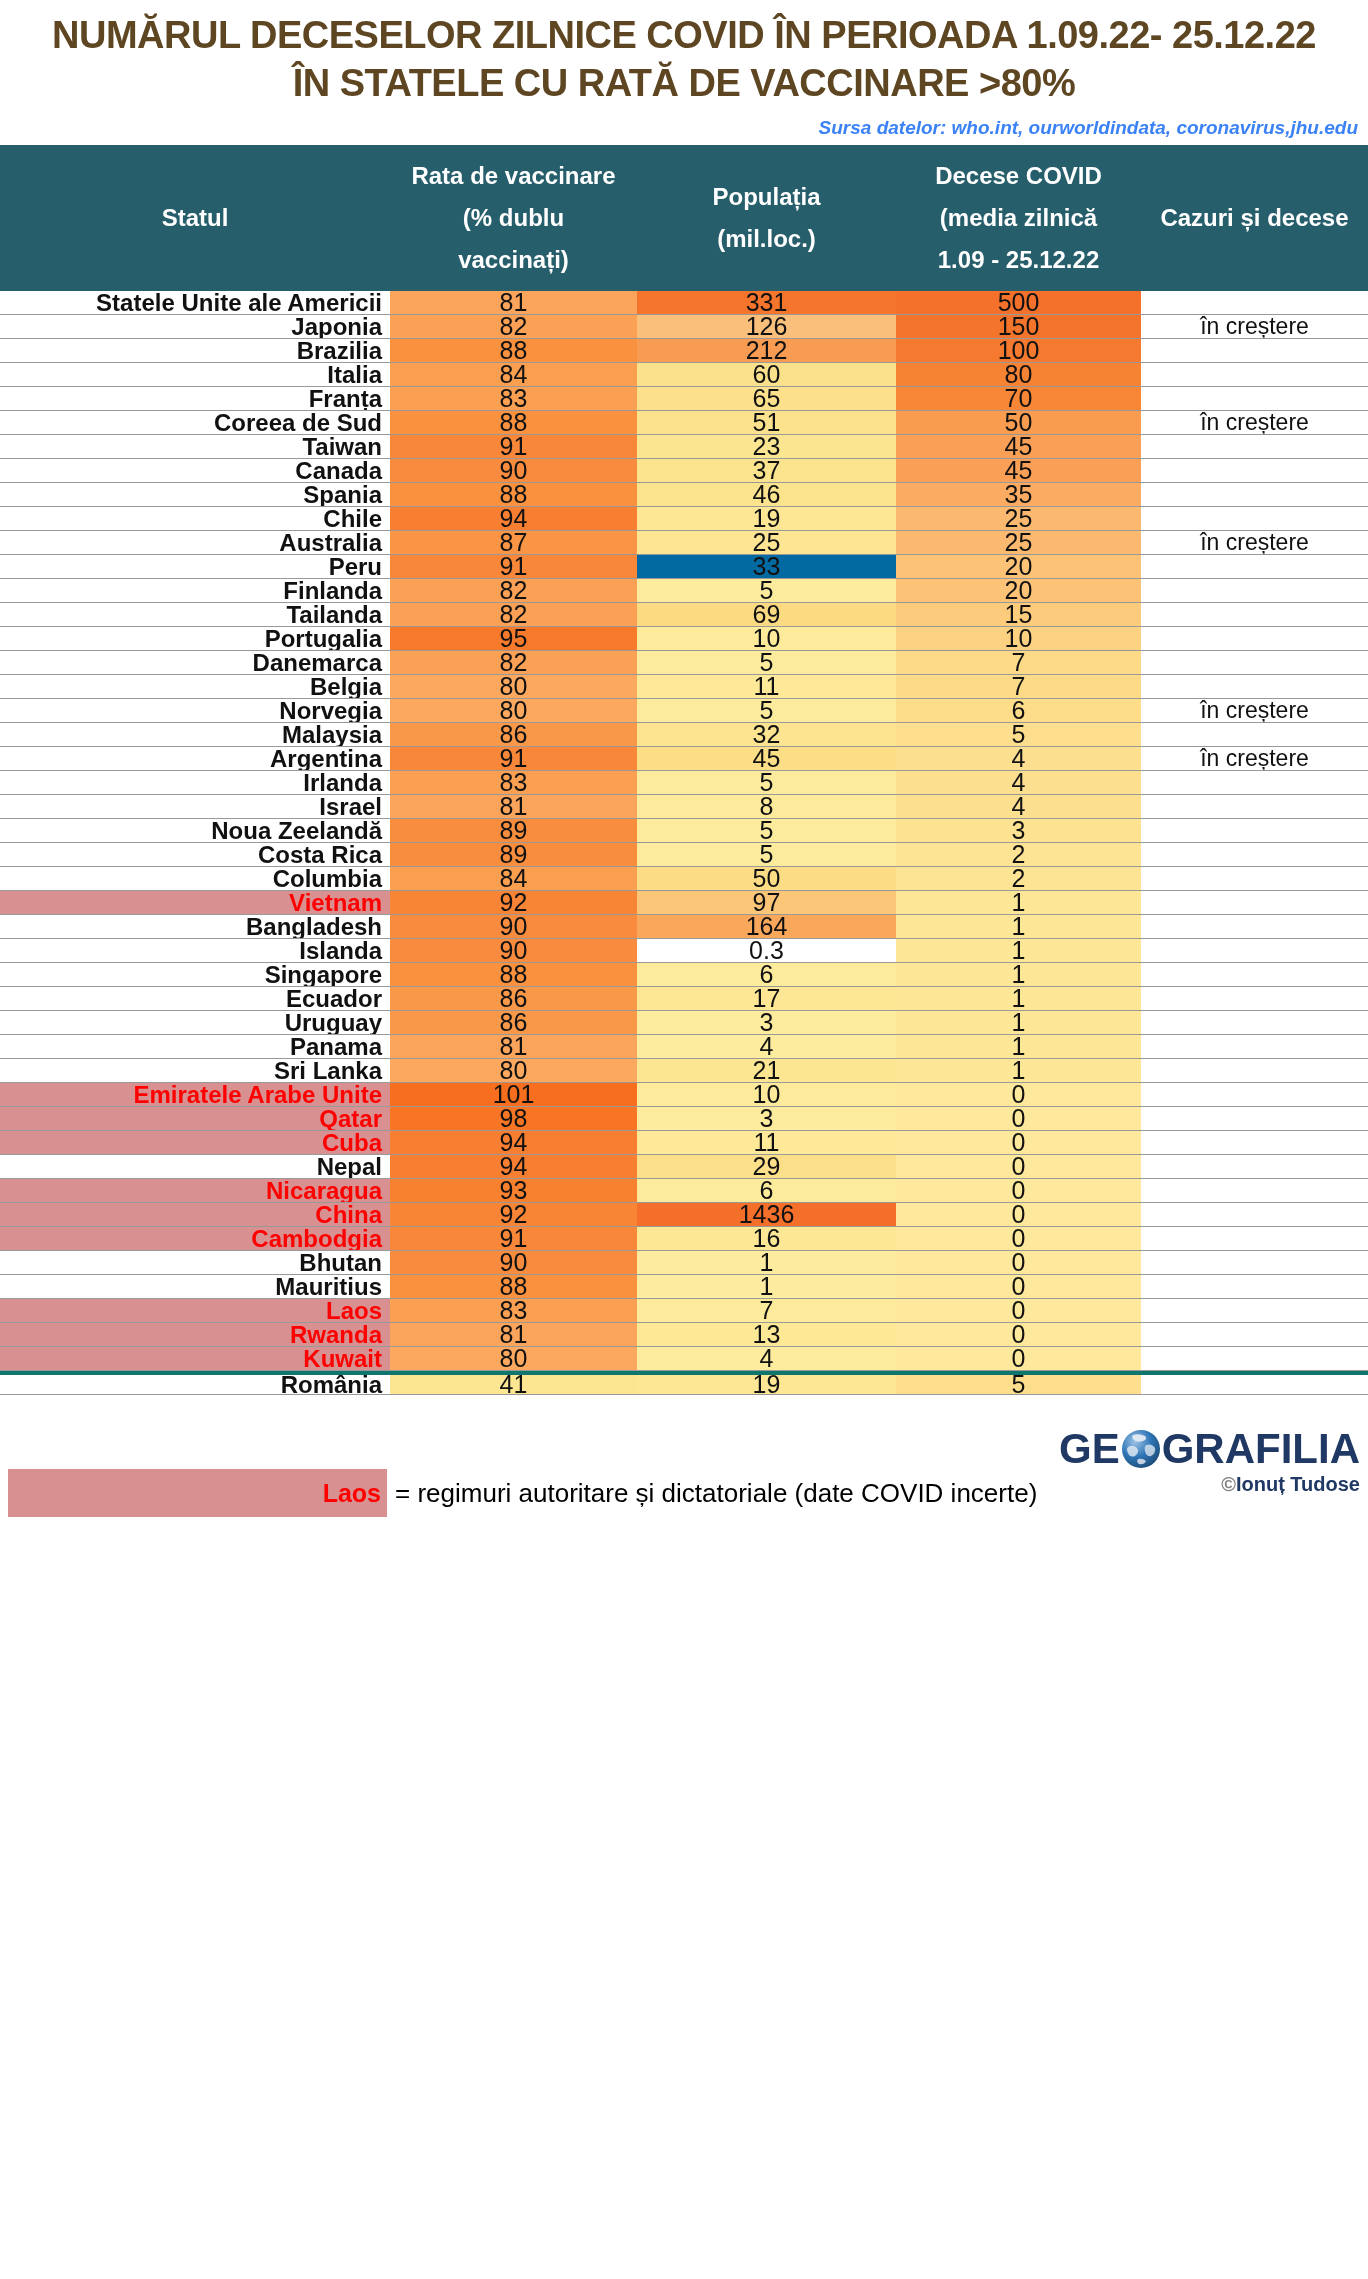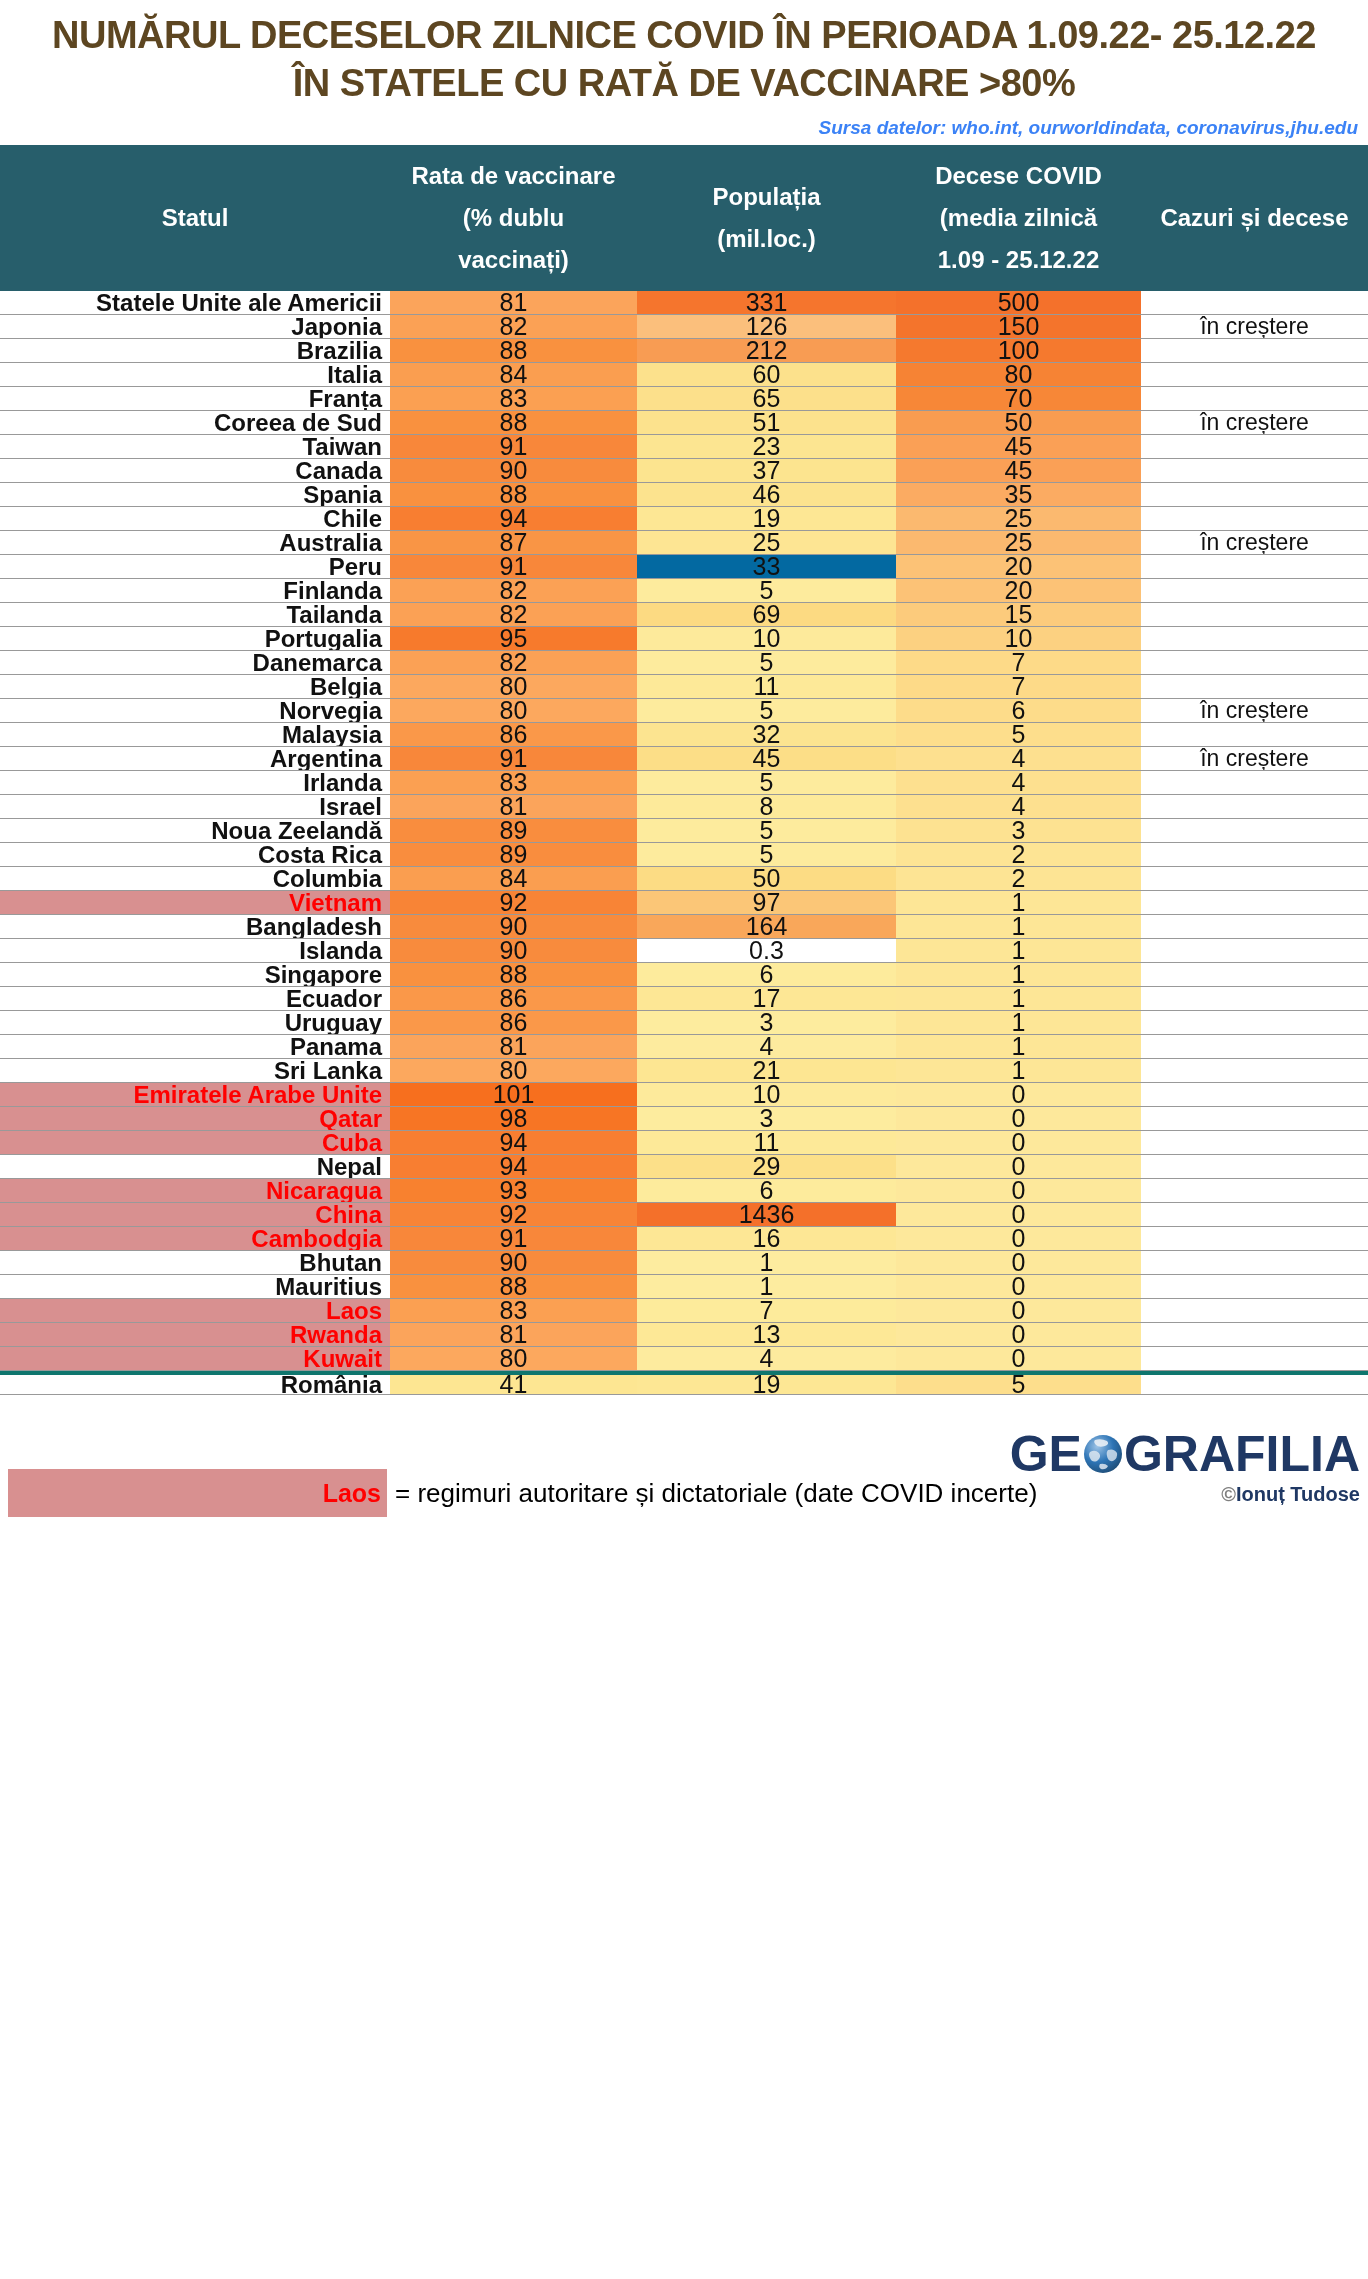--- a/index.html
+++ b/index.html
@@ -29,21 +29,21 @@
 
   
   .footer { position:relative; width:1368px; margin-top:44px; height:110px; }
   .legend-line { position:absolute; left:8px; top:30px; display:flex; align-items:center; }
   .legend-swatch { width:379px; height:48px; background:#d89090; display:flex;
                    align-items:center; justify-content:flex-end; padding-right:6px;
                    color:#ff0000; font-weight:bold; font-size:25px; }
   .legend-text { margin-left:8px; font-size:26px; color:#000000; white-space:nowrap; }
   .logo-block { position:absolute; right:8px; top:-14px; text-align:right; color:#1f3864; }
   .logo-top { display:flex; align-items:center; justify-content:flex-end;
-              font-size:50px; font-weight:bold; letter-spacing:0px; }
+              font-size:42px; font-weight:bold; letter-spacing:0px; }
   .logo-top svg { margin:0 1px; display:block; }
   .logo-credit { font-size:20px; font-weight:bold; margin-top:0px; }
   .logo-credit .cmark { color:#7f7f7f; font-weight:bold; }
 </style>
 </head>
 <body>
 
 <div class="title">
   <div>NUMĂRUL DECESELOR ZILNICE COVID ÎN PERIOADA 1.09.22- 25.12.22</div>
   <div>ÎN STATELE CU RATĂ DE VACCINARE &gt;80%</div>

